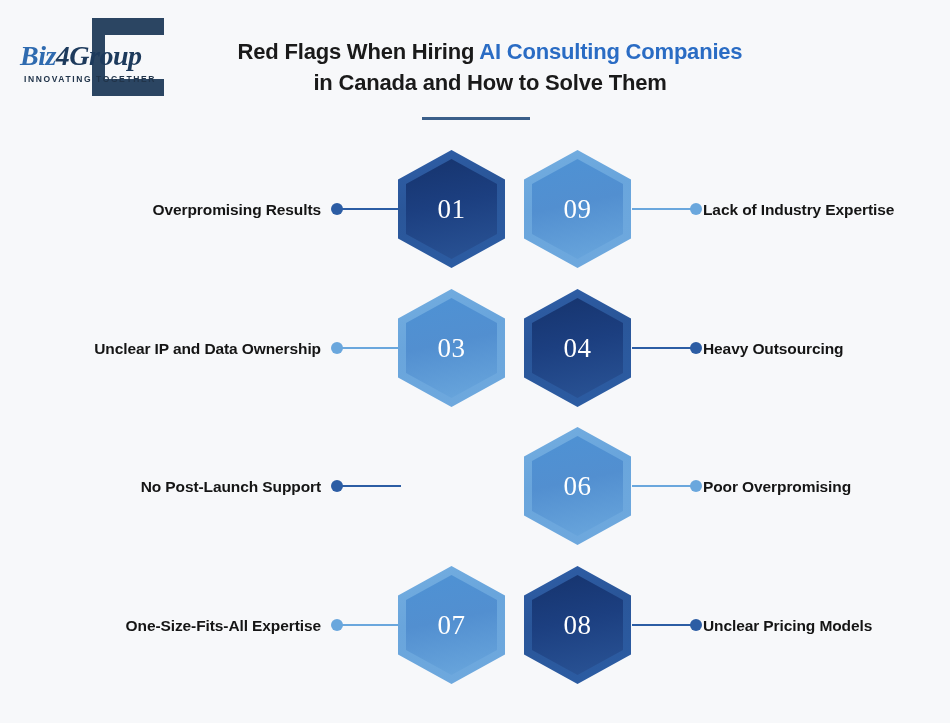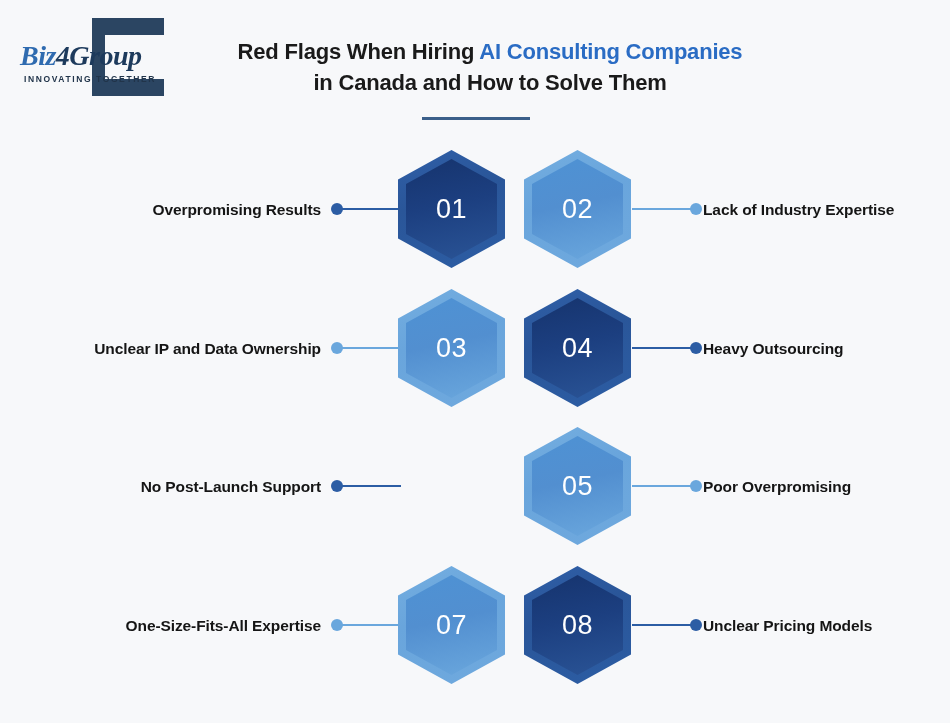--- a/index.html
+++ b/index.html
@@ -59,21 +59,21 @@
   }
   
   .row{position:absolute;left:0;width:756px;height:140px;margin-left:43px;}
   .row.r1{top:150px;}
   .row.r2{top:289px;}
   .row.r3{top:427px;}
   .row.r4{top:566px;}
 
   
   .hex{
-    position:absolute;top:0;width:107px;height:118px;
+    position:absolute;top:0;width:107px;height:118px;font-family:Liberation Serif, serif;
   }
   .hex.left-col{left:355px;}
   .hex.right-col{left:481px;}
   .hex-outer{
     position:absolute;left:0;top:0;width:107px;height:118px;
     clip-path:polygon(50% 0%,100% 25%,100% 75%,50% 100%,0% 75%,0% 25%);
   }
   .hex-inner{
     position:absolute;left:8px;top:9px;width:91px;height:100px;
     clip-path:polygon(50% 0%,100% 25%,100% 75%,50% 100%,0% 75%,0% 25%);
@@ -163,21 +163,21 @@
     <div class="conn-line"></div>
   </div>
   <div class="hex left-col dark">
     <div class="hex-outer"></div>
     <div class="hex-inner"></div>
     <div class="hex-num">01</div>
   </div>
   <div class="hex right-col light">
     <div class="hex-outer"></div>
     <div class="hex-inner"></div>
-    <div class="hex-num">02</div>
+    <div class="hex-num">09</div>
   </div>
   <div class="conn right c-light">
     <div class="conn-line"></div>
     <div class="conn-dot"></div>
   </div>
   <div class="label lbl-right">Lack of Industry Expertise</div>
 </div>
 
 <div class="row r2">
   <div class="label lbl-left">Unclear IP and Data Ownership</div>
@@ -204,21 +204,21 @@
 
 <div class="row r3">
   <div class="label lbl-left">No Post-Launch Support</div>
   <div class="conn left c-dark">
     <div class="conn-dot"></div>
     <div class="conn-line"></div>
   </div>
   <div class="hex right-col light">
     <div class="hex-outer"></div>
     <div class="hex-inner"></div>
-    <div class="hex-num">05</div>
+    <div class="hex-num">06</div>
   </div>
   <div class="conn right c-light">
     <div class="conn-line"></div>
     <div class="conn-dot"></div>
   </div>
   <div class="label lbl-right">Poor Overpromising</div>
 </div>
 
 <div class="row r4">
   <div class="label lbl-left">One-Size-Fits-All Expertise</div>

